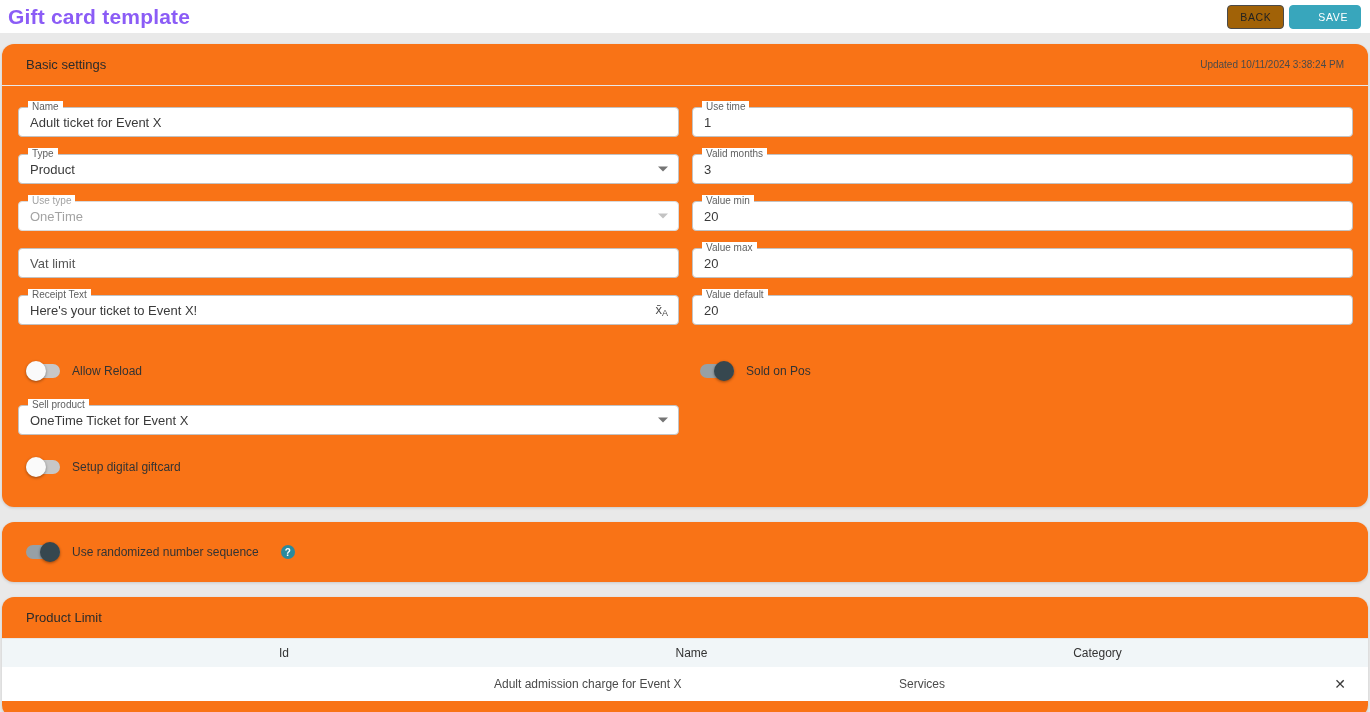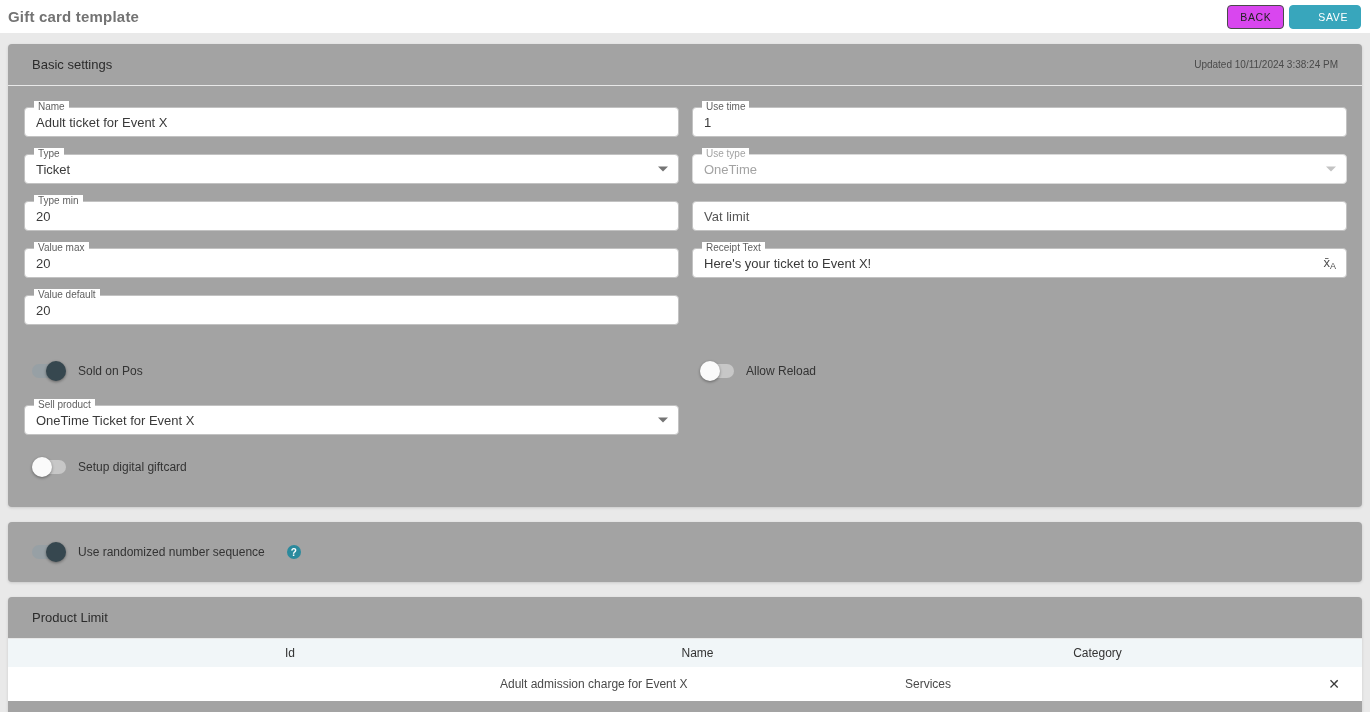--- a/index.html
+++ b/index.html
@@ -7,33 +7,33 @@
   body {
     font-family:"Liberation Sans", sans-serif;
     background:#e9e9e9;
     color:#333;
   }
   
   .topbar {
     height:33px; background:#fff; display:flex; align-items:center;
     justify-content:space-between; padding:0 9px 0 8px;
   }
-  .page-title { font-size:15px; font-weight:600; color:#737373; letter-spacing:.2px; }
+  .page-title { font-size:21px; font-weight:600; color:#8b5cf6; letter-spacing:.2px; }
   .topbar-actions { display:flex; gap:5px; }
   .btn {
     height:24px; padding:0 12px; font-size:10.5px; letter-spacing:.6px;
     border-radius:4px; display:flex; align-items:center; cursor:pointer;
     font-family:"Liberation Sans", sans-serif;
   }
-  .btn-back { background:#d946ef; border:1px solid #4a4a4a; color:#222; }
+  .btn-back { background:#a16207; border:1px solid #4a4a4a; color:#222; }
   .btn-save { background:#38a6bc; border:1px solid #38a6bc; color:#fff;padding-left:28px; }
 
   
   .card {
-    background:#a3a3a3; margin:0 8px; border-radius:4px;
+    background:#f97316; margin:0 2px; border-radius:12px;
     box-shadow:0 1px 3px rgba(0,0,0,.14);
   }
   .card-basic { margin-top:11px; height:463px; }
   .card-random { margin-top:15px; height:60px; display:flex; align-items:center; padding:0 16px; }
   .card-limit { margin-top:15px; height:120px; }
 
   .card-header {
     height:42px; display:flex; align-items:center; justify-content:space-between;
     padding:0 24px; border-bottom:1px solid #e8e8e8;
   }
@@ -143,31 +143,35 @@
         <span class="notch-label">Name</span>
         <input class="field-input" value="Adult ticket for Event X" style="">
       </div>
       <div class="field">
         <span class="notch-label">Use time</span>
         <input class="field-input" value="1" style="">
       </div>
 
       <div class="field select">
         <span class="notch-label">Type</span>
-        <div class="select-value">Ticket</div>
+        <div class="select-value">Product</div>
         <span class="arrow-icon"></span>
+      </div>
+      <div class="field">
+        <span class="notch-label">Valid months</span>
+        <input class="field-input" value="3" style="">
       </div>
 
       <div class="field select disabled">
         <span class="notch-label">Use type</span>
         <div class="select-value">OneTime</div>
         <span class="arrow-icon"></span>
       </div>
       <div class="field">
-        <span class="notch-label">Type min</span>
+        <span class="notch-label">Value min</span>
         <input class="field-input" value="20" style="">
       </div>
 
       <div class="field">
         <input class="field-input" placeholder="Vat limit" style="">
       </div>
       <div class="field">
         <span class="notch-label">Value max</span>
         <input class="field-input" value="20" style="">
       </div>
@@ -177,33 +181,33 @@
         <input class="field-input" value="Here's your ticket to Event X!" style="">
         <span class="translate-icon"><span>x̄</span><small>A</small></span>
       </div>
       <div class="field">
         <span class="notch-label">Value default</span>
         <input class="field-input" value="20" style="">
       </div>
     </div>
 
     <div class="toggle-row">
+      <div class="toggle-cell">
+        <span class="switch">
+            <span class="track"></span>
+            <span class="thumb"></span>
+          </span>
+        <span class="toggle-label">Allow Reload</span>
+      </div>
       <div class="toggle-cell">
         <span class="switch on">
             <span class="track"></span>
             <span class="thumb"></span>
           </span>
         <span class="toggle-label">Sold on Pos</span>
-      </div>
-      <div class="toggle-cell">
-        <span class="switch">
-            <span class="track"></span>
-            <span class="thumb"></span>
-          </span>
-        <span class="toggle-label">Allow Reload</span>
       </div>
     </div>
 
     <div class="sell-row">
       <div class="field select">
         <span class="notch-label">Sell product</span>
         <div class="select-value">OneTime Ticket for Event X</div>
         <span class="arrow-icon"></span>
       </div>
       <div></div>

